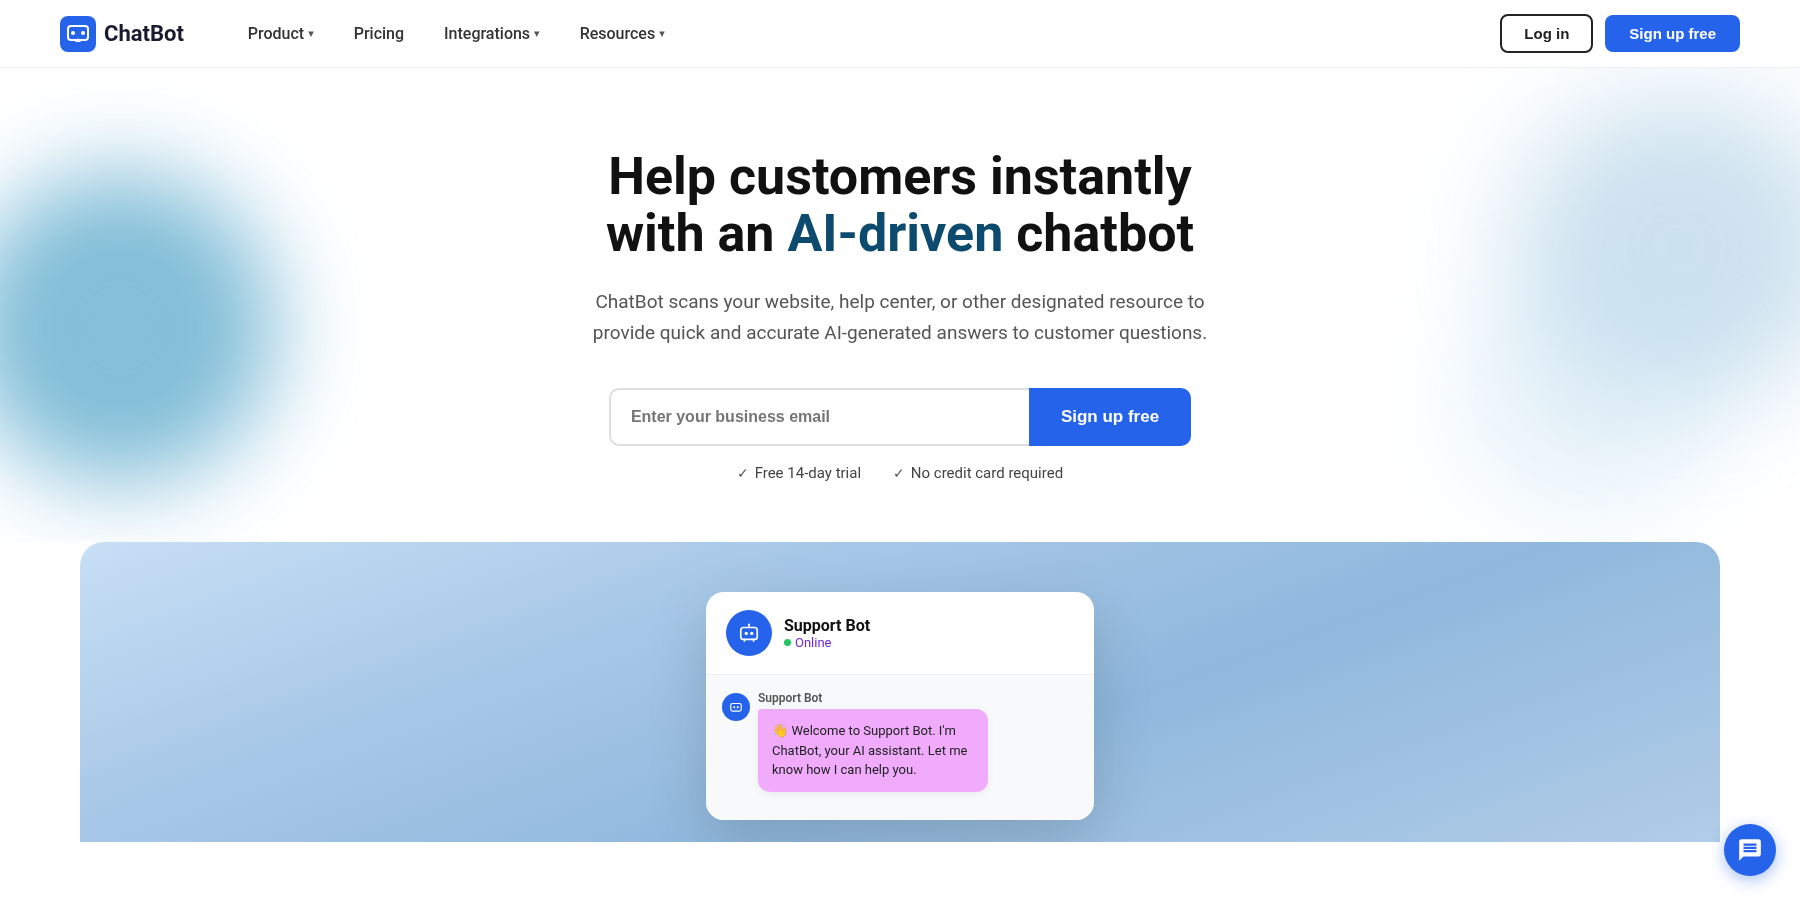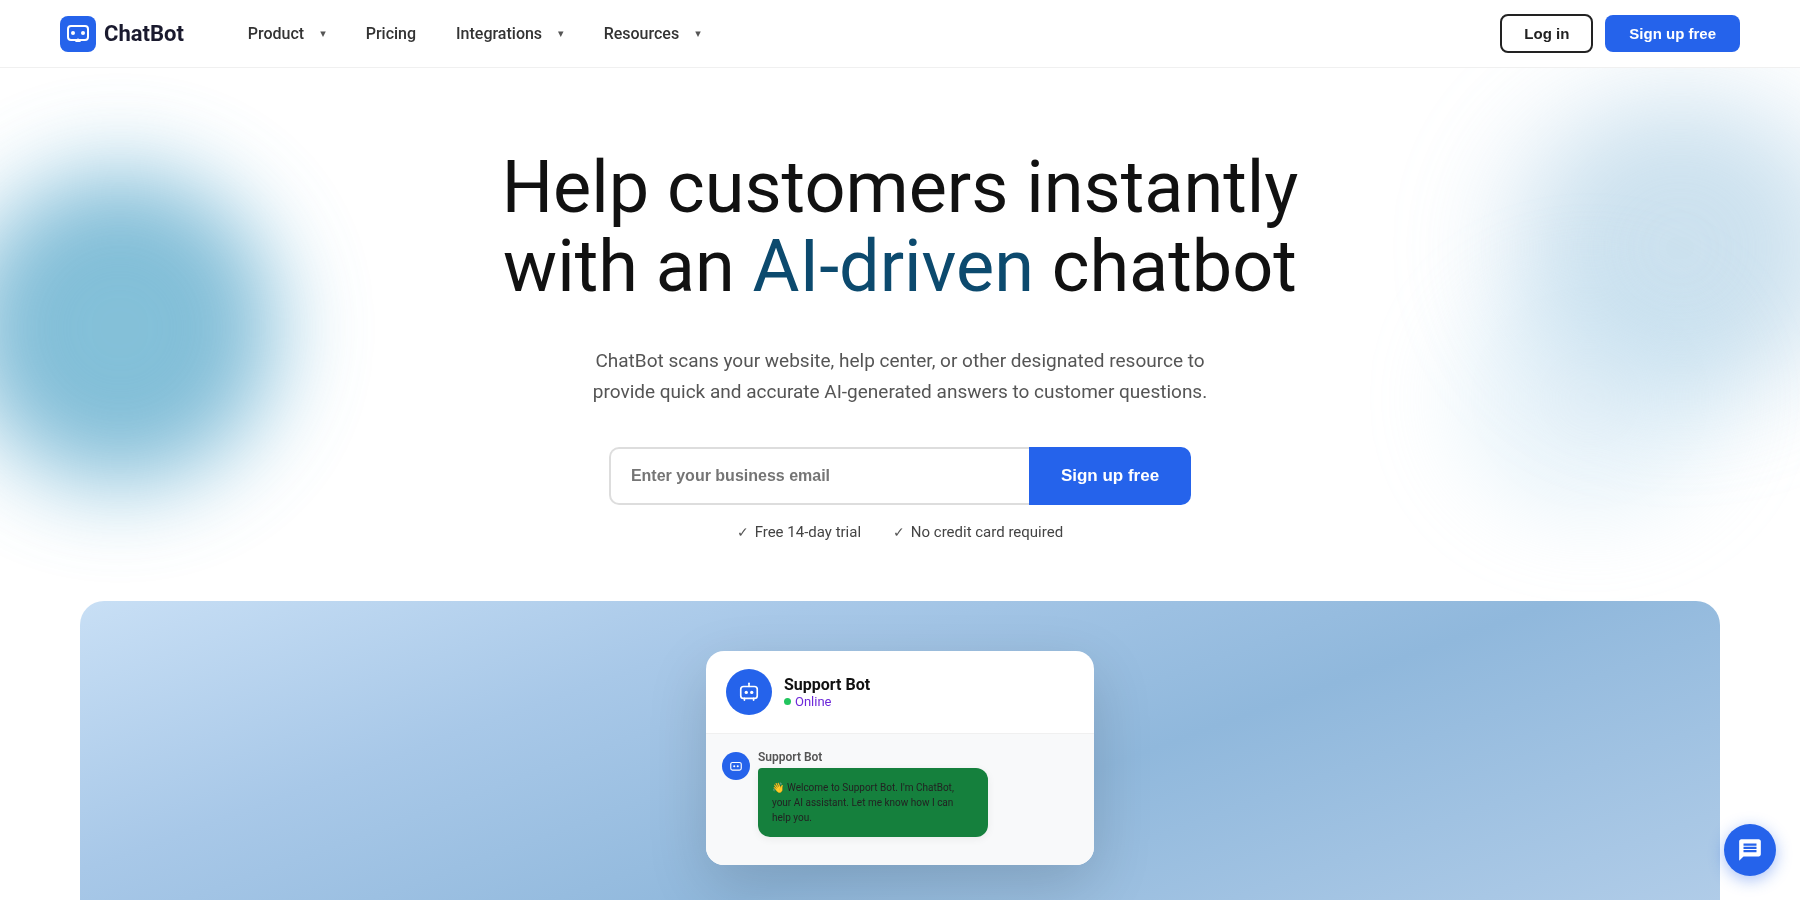--- a/index.html
+++ b/index.html
@@ -39,21 +39,21 @@
     }
     .nav-links {
       display: flex;
       align-items: center;
       gap: 8px;
       flex: 1;
     }
     .nav-item {
       display: flex;
       align-items: center;
-      gap: 16px;
+      gap: 4px;
       padding: 8px 16px;
       font-size: 16px;
       font-weight: 500;
       color: #333;
       cursor: pointer;
       border-radius: 6px;
       text-decoration: none;
     }
     .nav-chevron {
       font-size: 11px;
@@ -126,25 +126,25 @@
       background: radial-gradient(circle at center, #c8e0f0 0%, rgba(180,220,240,0.4) 60%, transparent 100%);
       filter: blur(40px);
       opacity: 0.5;
     }
 
     .hero-content {
       position: relative;
       z-index: 2;
     }
     .hero-headline {
-      font-size: 72px;
-      font-weight: 400;
+      font-size: 52px;
+      font-weight: 700;
       color: #111;
       line-height: 1.1;
-      margin-bottom: 40px;
+      margin-bottom: 25px;
       max-width: 900px;
       margin-left: auto;
       margin-right: auto;
     }
     .hero-headline .highlight {
       color: #0c4a6e;
     }
     .hero-subtext {
       font-size: 19px;
       color: #555;
@@ -288,24 +288,24 @@
       height: 14px;
       fill: white;
     }
     .chat-sender-label {
       font-size: 12px;
       font-weight: 600;
       color: #555;
       margin-bottom: 4px;
     }
     .chat-bubble {
-      background: #15803d;
+      background: #f0abfc;
       border-radius: 4px 12px 12px 12px;
       padding: 12px 14px;
-      font-size: 10px;
+      font-size: 13px;
       color: #222;
       line-height: 1.5;
       box-shadow: 0 2px 8px rgba(0,0,0,0.06);
       max-width: 230px;
     }
 
     
     .floating-chat-btn {
       position: fixed;
       bottom: 24px;

